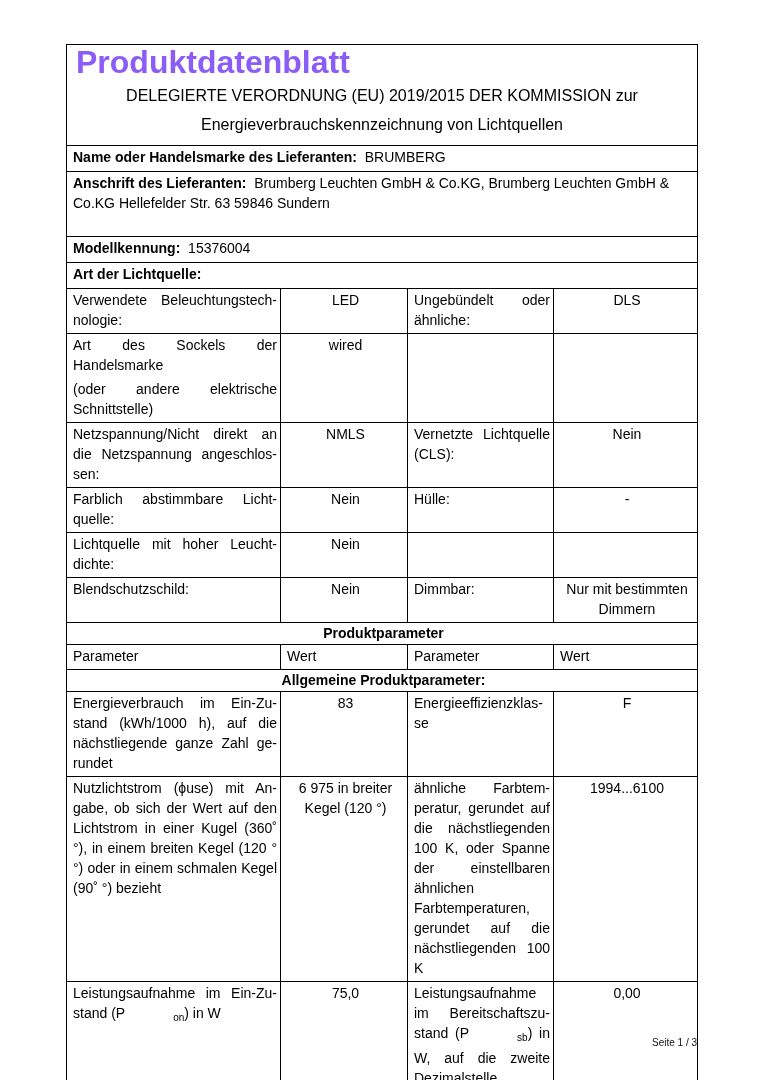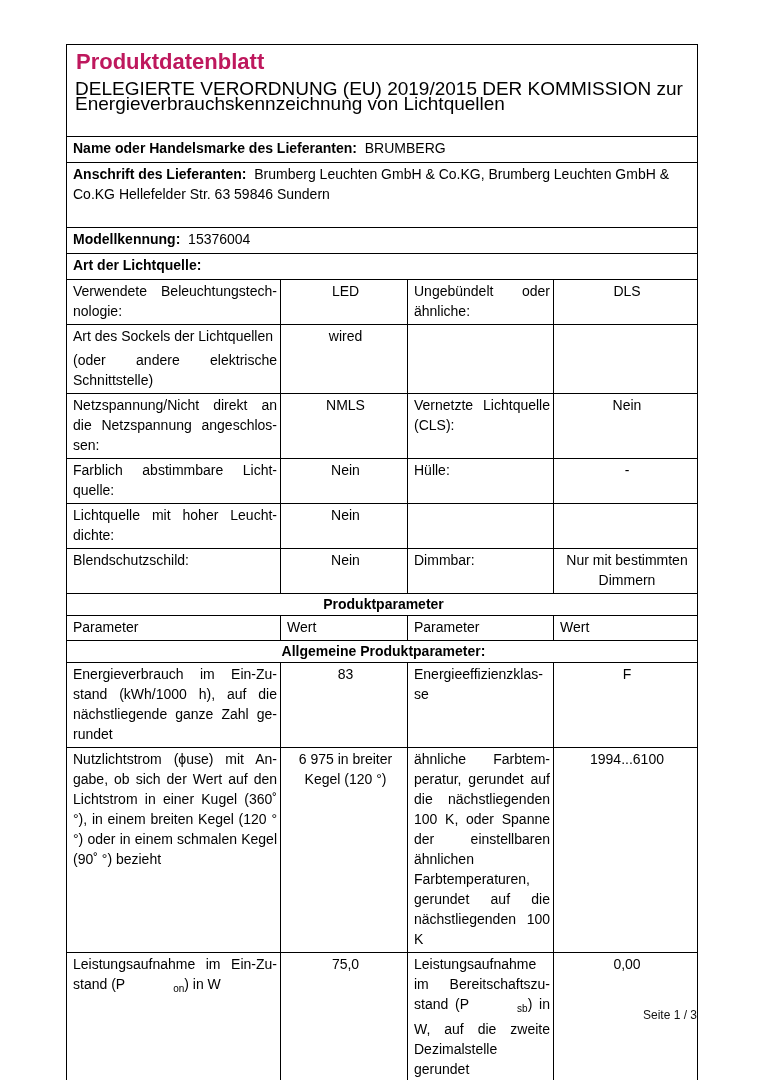--- a/index.html
+++ b/index.html
@@ -19,44 +19,44 @@
     line-height: 20px;
   }
   table.doc td {
     border: 1.5px solid #000;
     vertical-align: top;
     padding: 1px 3px 3px 6px;
     overflow: hidden;
   }
   .title-cell { padding: 4px 8px 6px 8px !important; }
   .doc-title {
-    font-size: 22px;
+    font-size: 32px;
     font-weight: 700;
-    color: #be185d;
+    color: #8b5cf6;
     margin: 3px 0 9px 1px;
     letter-spacing: 0px;
   }
-  .regulation { font-size: 19px; line-height: 15px; }
+  .regulation { font-size: 16px; line-height: 29px; text-align: center; }
   .lbl { font-weight: 700; }
   .lab { text-align: justify; }
   .val { text-align: center; }
   .sec {
     text-align: center;
     font-weight: 700;
     padding-top: 0px !important;
     padding-bottom: 1px !important;
   }
   .hdr { font-weight: 400; }
   .para2 { margin-top: 4px; }
   sub { font-size: 10px; vertical-align: -3px; margin-left: 48px; }
   .footer {
     position: absolute;
     right: 67px;
-    top: 1008px;
-    font-size: 12px;
+    top: 1037px;
+    font-size: 10px;
     color: #111;
   }
 </style>
 </head>
 <body>
 
 <div class="sheet">
   <table class="doc">
     <colgroup>
       <col style="width:214px">
@@ -101,21 +101,21 @@
     </tr>
 
     <tr>
       <td class="lab" style="height:42px">Verwendete Beleuchtungstech­nologie:</td>
       <td class="val">LED</td>
       <td class="lab">Ungebündelt oder ähnliche:</td>
       <td class="val">DLS</td>
     </tr>
     <tr>
       <td class="lab" style="height:64px">
-        <div>Art des Sockels der Lichtquellen</div>
+        <div>Art des Sockels der Handelsmarke</div>
         <div class="para2">(oder andere elektrische Schnittstelle)</div>
       </td>
       <td class="val">wired</td>
       <td class="lab"></td>
       <td class="val"></td>
     </tr>
     <tr>
       <td class="lab" style="height:59px">Netzspannung/Nicht direkt an die Netzspannung angeschlos­sen:</td>
       <td class="val">NMLS</td>
       <td class="lab">Vernetzte Lichtquel­le (CLS):</td>

